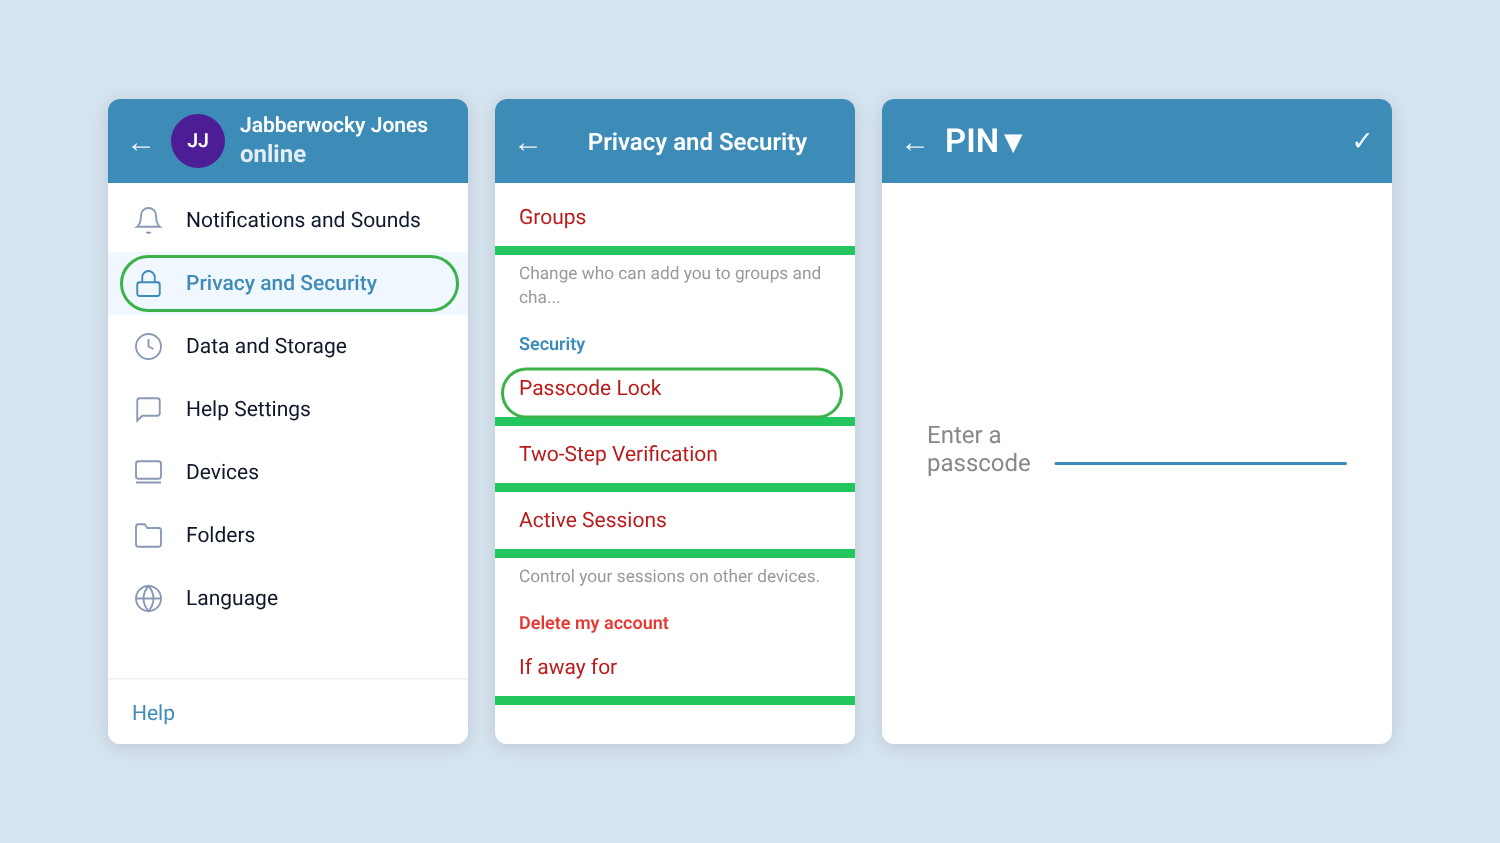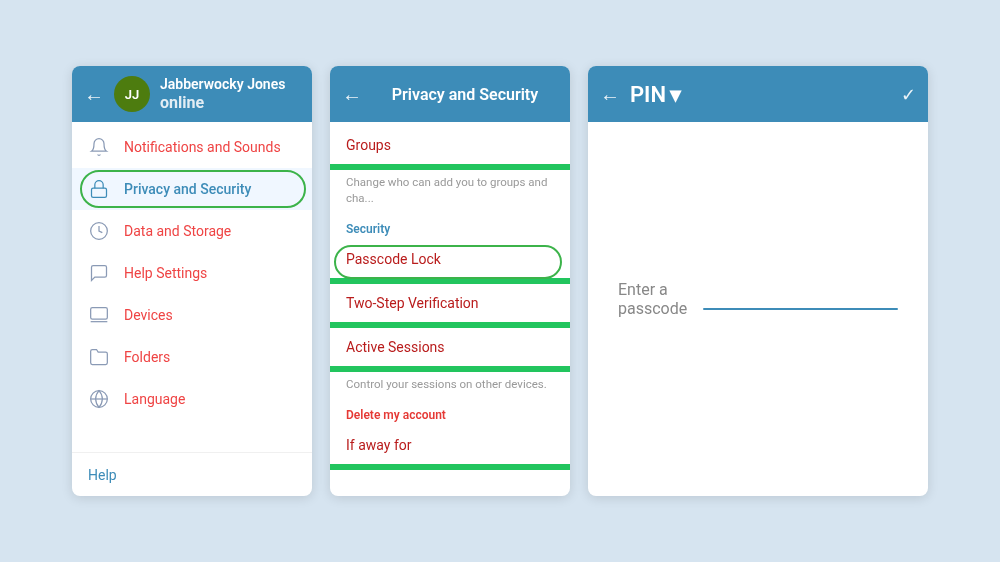--- a/index.html
+++ b/index.html
@@ -45,21 +45,21 @@
       font-size: 20px;
       cursor: pointer;
       opacity: 0.9;
       line-height: 1;
     }
 
     .avatar {
       width: 36px;
       height: 36px;
       border-radius: 50%;
-      background: #4d7c0f;
+      background: #4c1d95;
       display: flex;
       align-items: center;
       justify-content: center;
       font-size: 13px;
       font-weight: 600;
       color: #fff;
       flex-shrink: 0;
     }
 
     .header-user {
@@ -141,21 +141,21 @@
       fill: none;
       stroke-width: 1.5;
     }
 
     .nav-item.active .nav-icon svg {
       stroke: #3d8cb8;
     }
 
     .nav-label {
       font-size: 14px;
-      color: #ef4444;
+      color: #0f172a;
     }
 
     .active-ring {
       position: absolute;
       left: 8px;
       top: 50%;
       transform: translateY(-50%);
       width: 226px;
       height: 38px;
       border: 2px solid #3cb34a;

